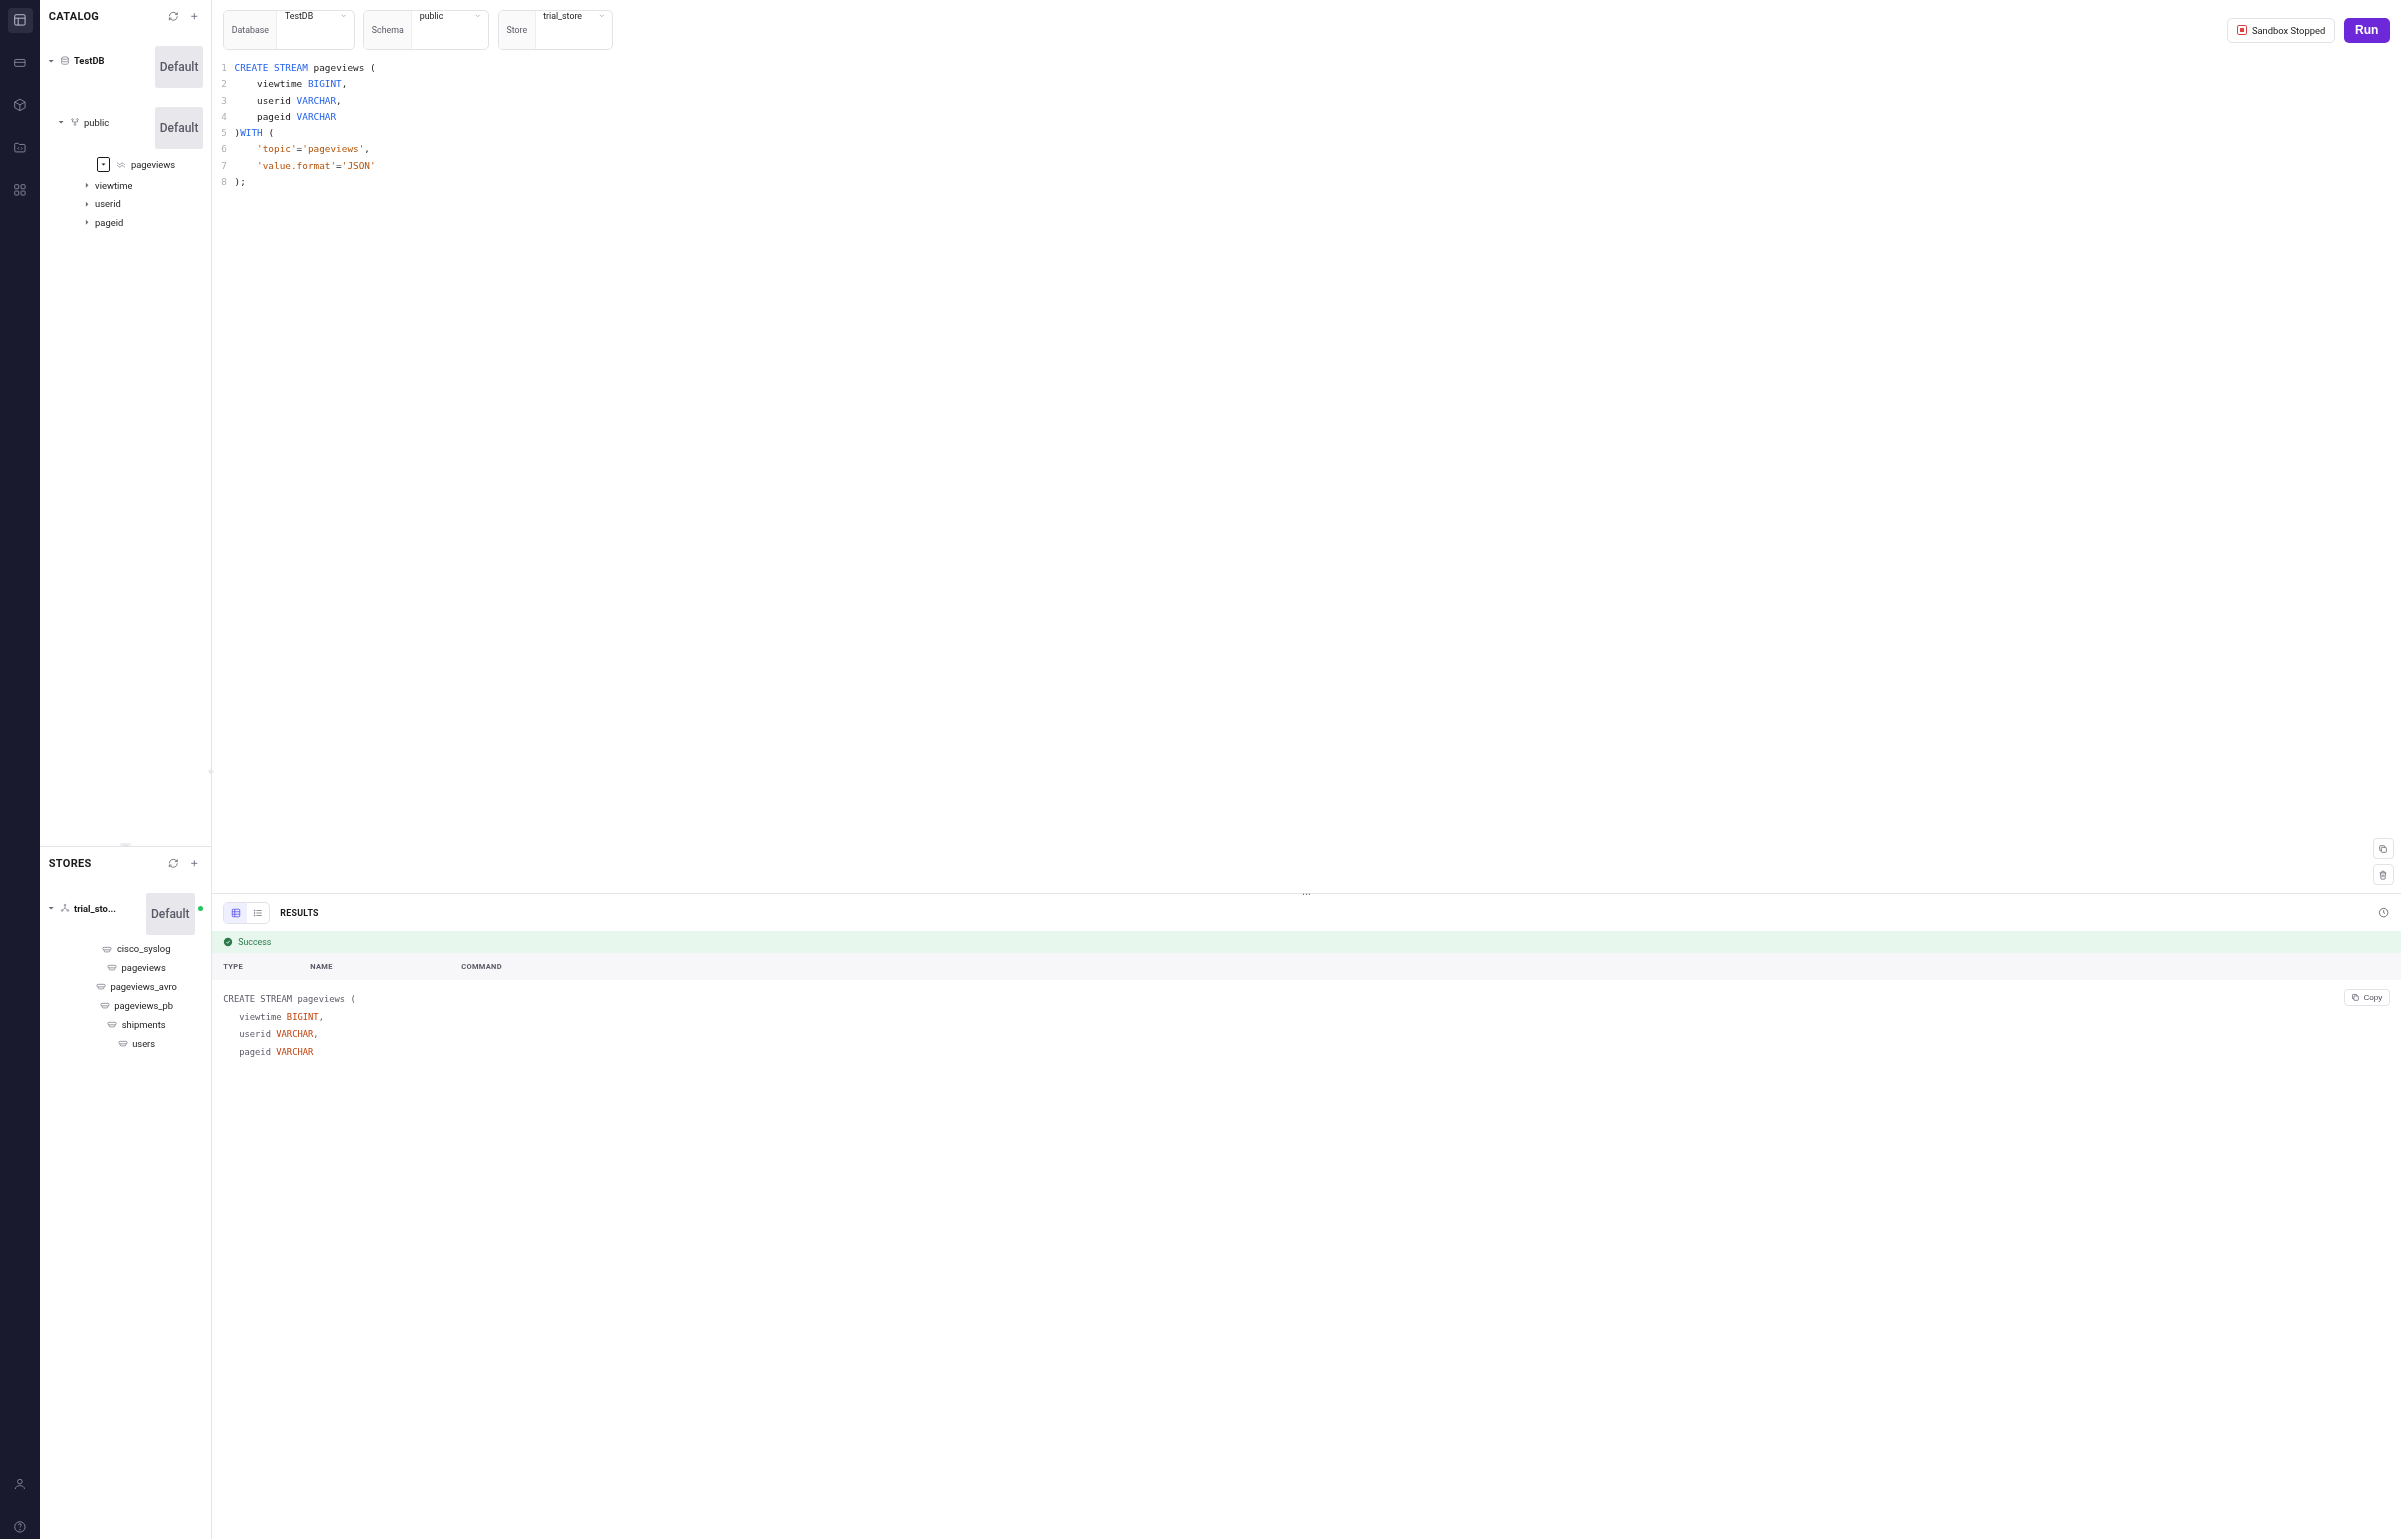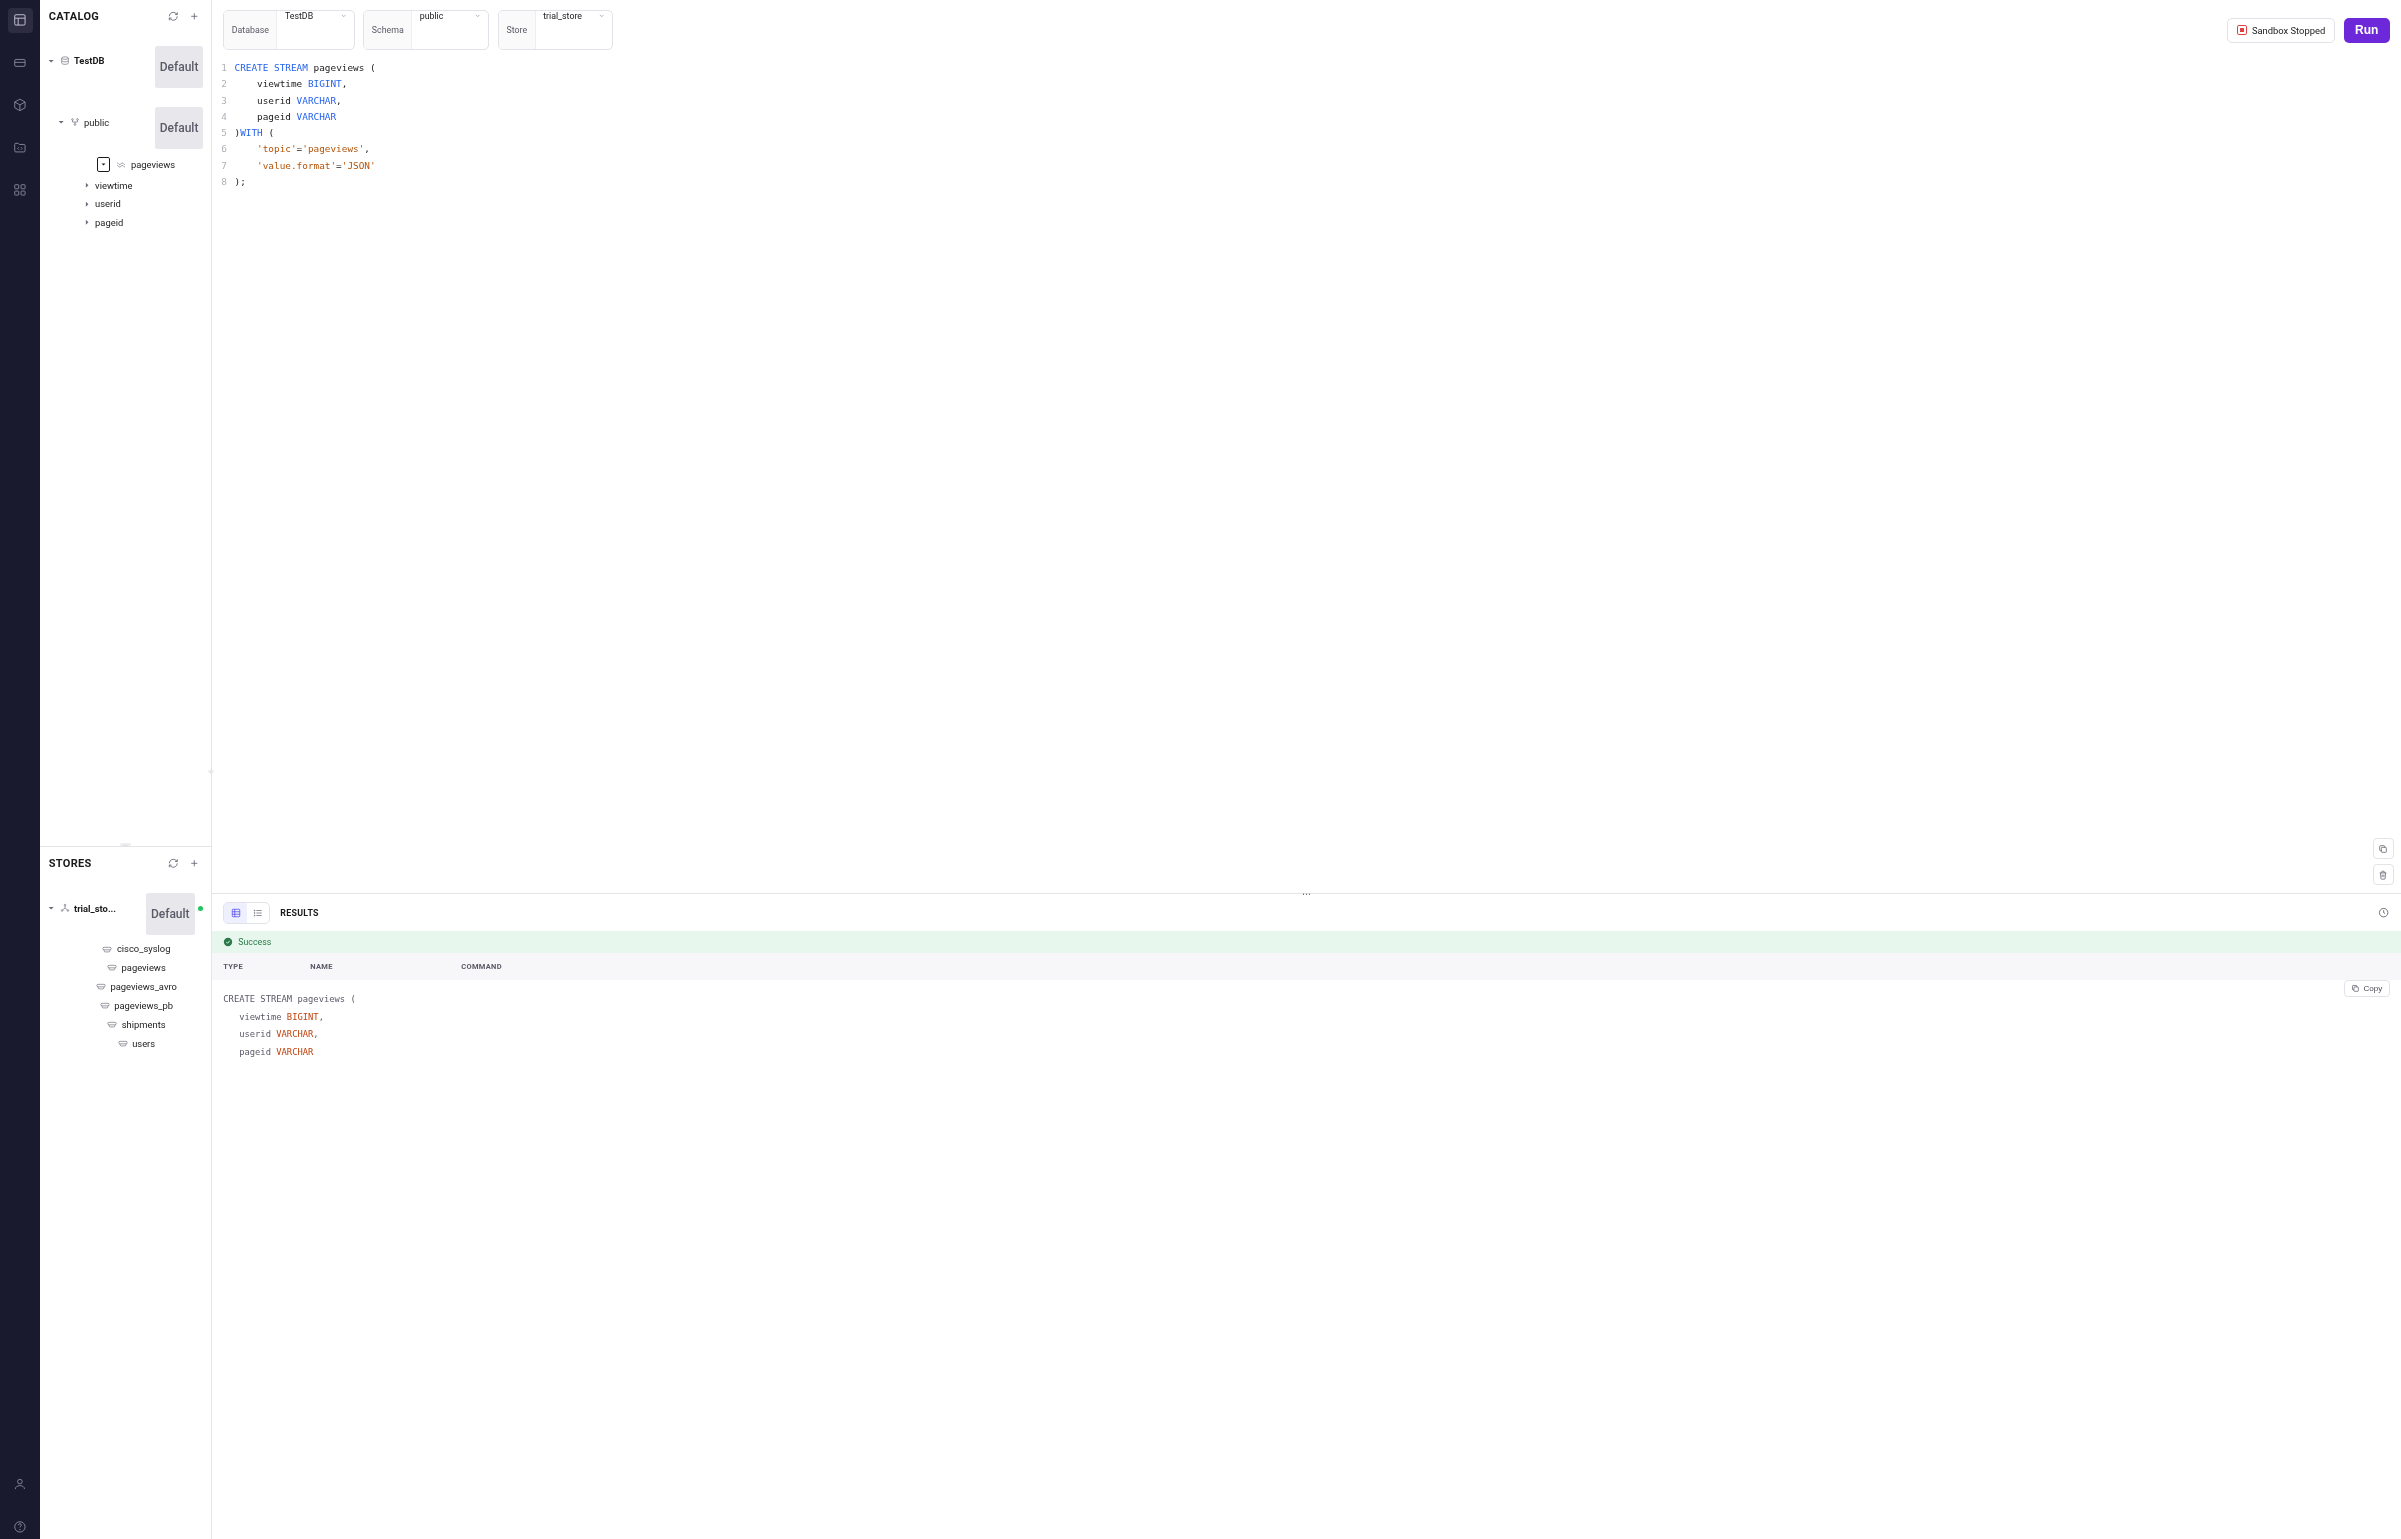--- a/index.html
+++ b/index.html
@@ -88,21 +88,21 @@
 
 .results-table-head { display:flex; padding:8.8px 11.3px; background:#f7f7f9; color:#5a5a68; font-size:7.5px; font-weight:700; letter-spacing:0.3px; gap:25px; }
 .col-type { width:50px; }
 .col-name { width:138px;padding-left:12px; }
 .col-cmd { width:75px; }
 .col-sum { flex:1; }
 
 .result-body { flex:1; overflow:auto; padding:11.3px; position:relative; }
 .result-code { font-family: "SF Mono", Menlo, Consolas, monospace; font-size:8.8px; line-height:17.5px; color:#5a5a68; white-space:pre; }
 .result-code .ty { color:#c2410c; }
-.copy-btn { position:absolute; top:0; right:11.3px; border:0.6px solid #e2e2e8; border-radius:3.8px; background:#fff; padding:3.1px 6.3px; font-size:8.1px; display:flex; align-items:center; gap:3.8px; cursor:pointer; color:#4a4a58; }
+.copy-btn { position:absolute; top:9px; right:11.3px; border:0.6px solid #e2e2e8; border-radius:3.8px; background:#fff; padding:3.1px 6.3px; font-size:8.1px; display:flex; align-items:center; gap:3.8px; cursor:pointer; color:#4a4a58; }
 .copy-btn svg { width:8.8px; height:8.8px; stroke:currentColor; fill:none; stroke-width:1.8; }
 </style>
 </head>
 <body>
 
 <div class="app">
 
   <div class="nav-rail">
     <div class="nav-item active">
         <svg viewBox="0 0 24 24">

